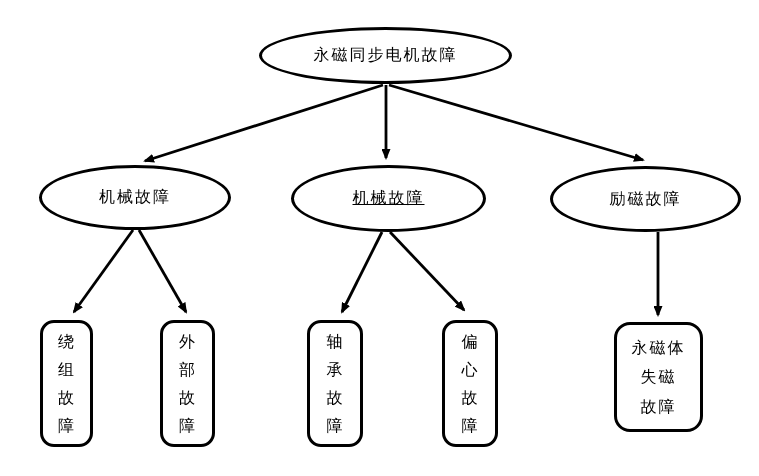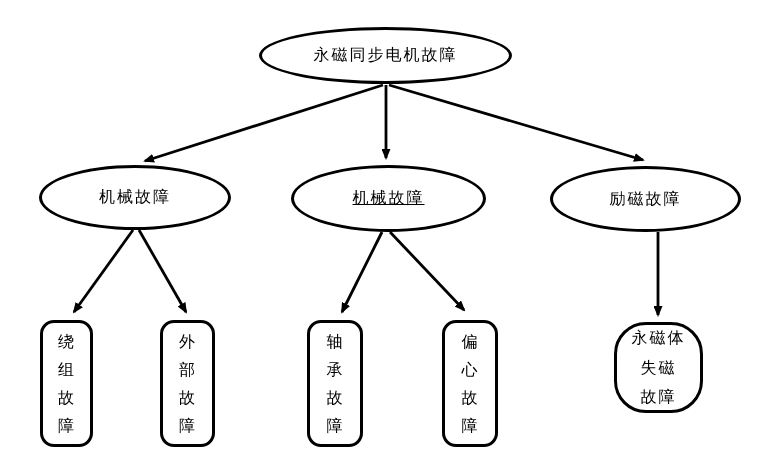--- a/index.html
+++ b/index.html
@@ -113,19 +113,19 @@
 障</span>
   </div>
 
   <div class="node rrect" style="left:442px; top:320px; width:56px; height:127px;">
     <span class="leaf-label">偏
 心
 故
 障</span>
   </div>
 
-  <div class="node rrect" style="left:614px; top:322px; width:89px; height:91px; border-radius:32px;">
+  <div class="node rrect" style="left:614px; top:322px; width:89px; height:110px; border-radius:16px;">
     <span class="leaf-label wide">永磁体
 失磁
 故障</span>
   </div>
 
 </div>
 
 </body></html>

